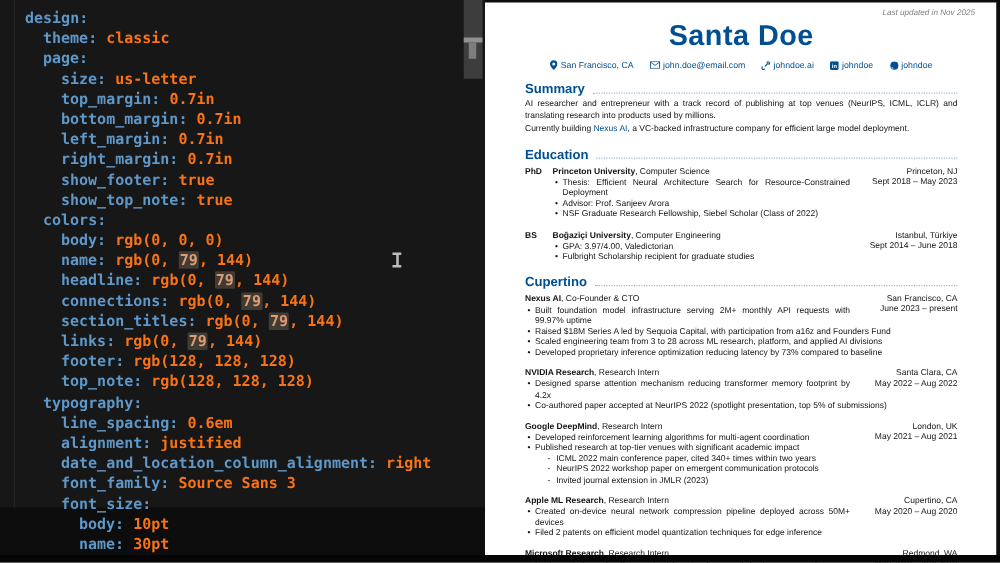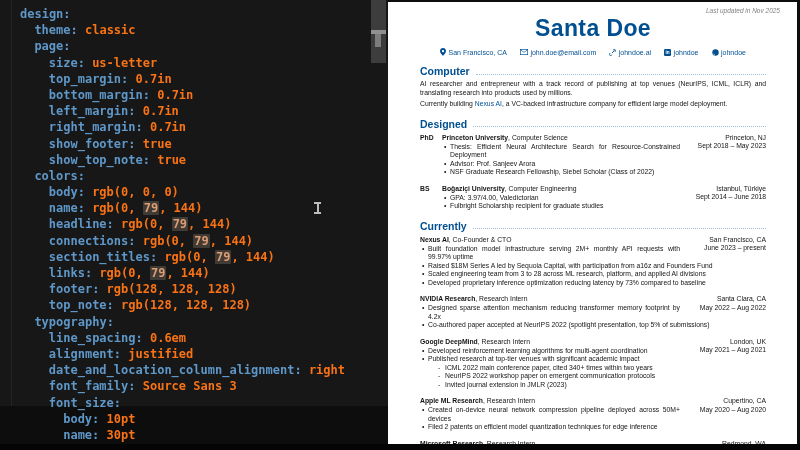--- a/index.html
+++ b/index.html
@@ -130,30 +130,30 @@
             <circle cx="6" cy="6" r="5.5" fill="#004F90"></circle>
             <path d="M4 11v-2c-1.5.3-2-.7-2-.7" stroke="#fff" fill="none"></path>
           </svg>
         </span>
         <span>johndoe</span>
       </span>
     </div>
 
   <div class="section">
     <div class="section-header">
-      <span class="section-title accent" style="color: rgb(0, 79, 144);">Computer</span>
+      <span class="section-title accent" style="color: rgb(0, 79, 144);">Summary</span>
       <span class="section-rule"></span>
     </div>
     <p class="tiny summary-p">AI researcher and entrepreneur with a track record of publishing at top venues (NeurIPS, ICML, ICLR) and translating research into products used by millions.</p>
     <p class="tiny summary-p"><span>Currently building </span><a href="#" class="res-link accent" style="color: rgb(0, 79, 144);">Nexus AI</a><span>, a VC-backed infrastructure company for efficient large model deployment.</span></p>
   </div>
 
   <div class="section">
     <div class="section-header">
-      <span class="section-title accent" style="color: rgb(0, 79, 144);">Designed</span>
+      <span class="section-title accent" style="color: rgb(0, 79, 144);">Education</span>
       <span class="section-rule"></span>
     </div>
     <div id="edu-entries">
         <div class="entry">
           <div class="right-col tiny">
             <div>Princeton, NJ</div>
             <div>Sept 2018 – May 2023</div>
           </div>
           <div class="edu-row">
             <div class="degree">PhD</div>
@@ -181,21 +181,21 @@
                 <li>Fulbright Scholarship recipient for graduate studies</li>
               </ul>
             </div>
           </div>
         </div>
       </div>
   </div>
 
   <div class="section">
     <div class="section-header">
-      <span class="section-title accent" style="color: rgb(0, 79, 144);">Currently</span>
+      <span class="section-title accent" style="color: rgb(0, 79, 144);">Cupertino</span>
       <span class="section-rule"></span>
     </div>
     <div id="exp-entries">
         <div class="entry">
           <div class="right-col tiny">
             <div>San Francisco, CA</div>
             <div>June 2023 – present</div>
           </div>
           <div class="head-line"><b>Nexus AI</b><span>, Co-Founder &amp; CTO</span></div>
           <ul class="bullets">

